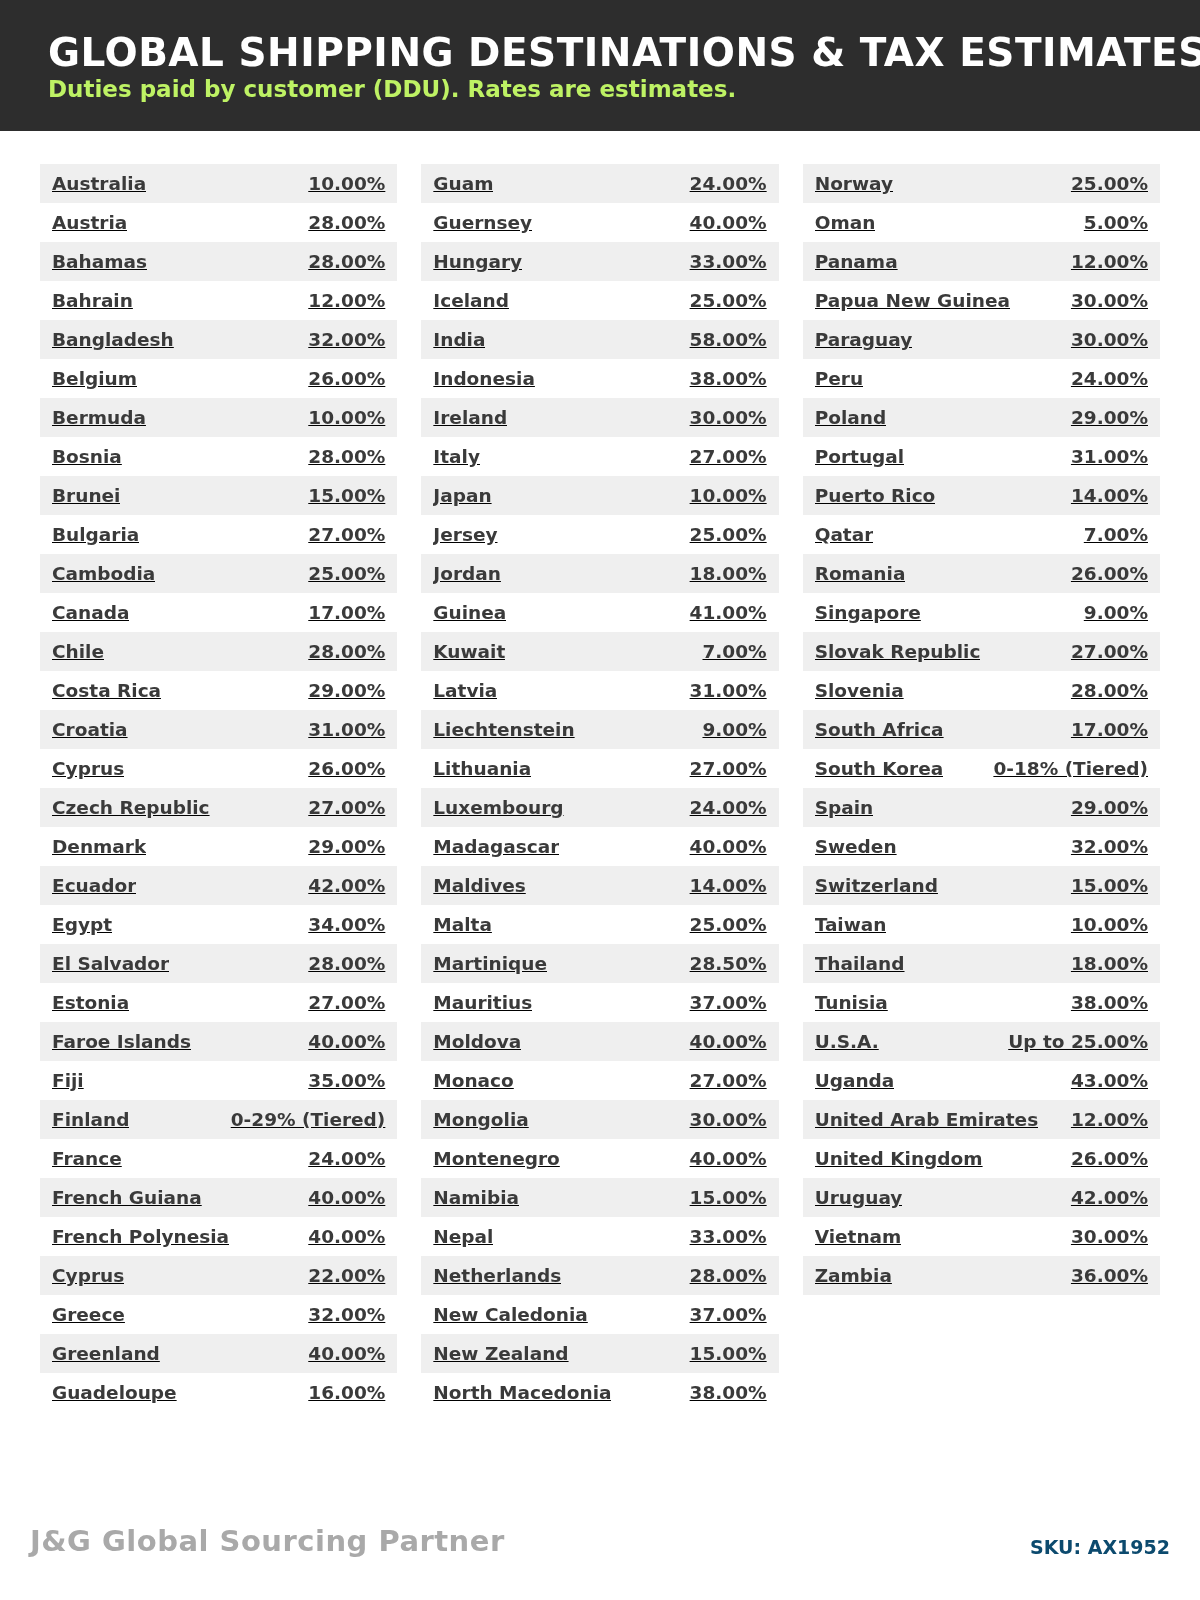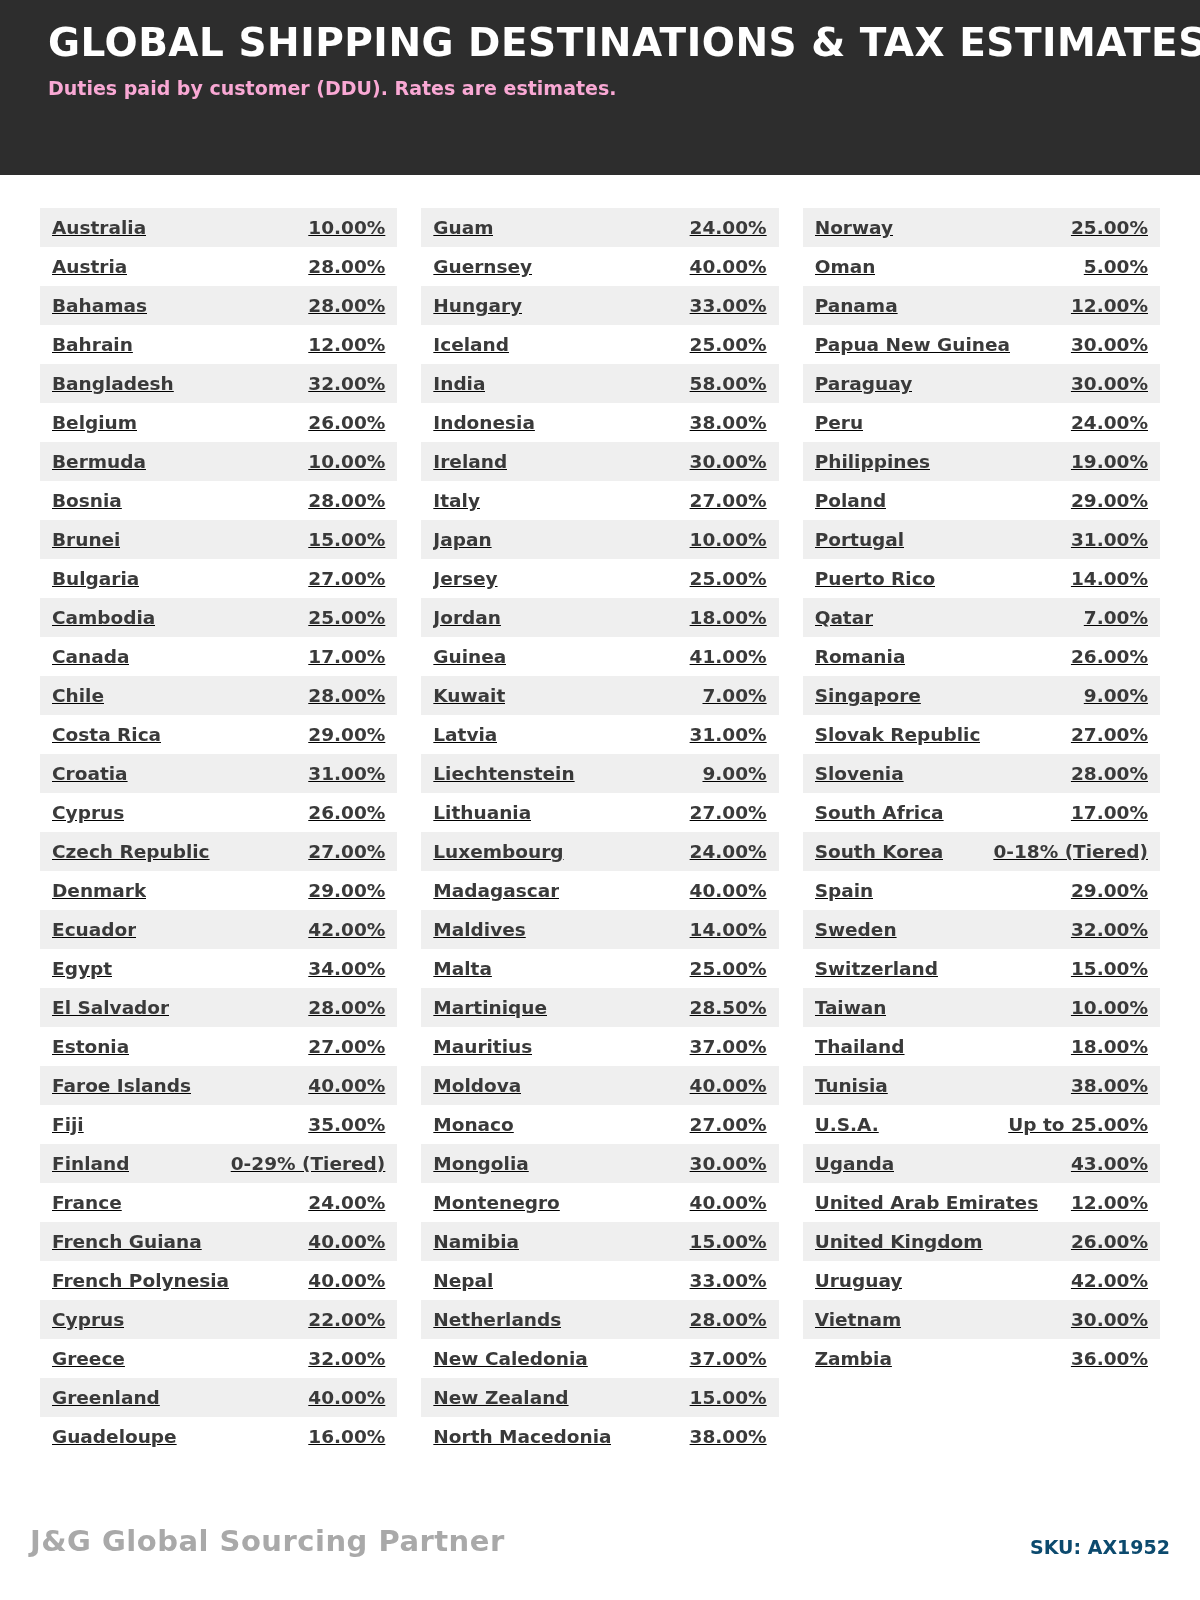--- a/index.html
+++ b/index.html
@@ -8,35 +8,35 @@
     width: 1200px;
     height: 1600px;
     background: #ffffff;
     font-family: "DejaVu Sans", "Liberation Sans", sans-serif;
     position: relative;
     overflow: hidden;
   }
   .header {
     background: #2d2d2d;
     color: #ffffff;
-    padding: 22px 48px 30px 48px;
-    height: 175px;
+    padding: 32px 48px 30px 48px;
+    height: 131px;
   }
   .header h1 {
     font-size: 39px;
     font-weight: 800;
     letter-spacing: 0.5px;
     line-height: 1.1;
     white-space: nowrap;
   }
   .header .subtitle {
-    margin-top: 12px;
-    font-size: 19px;
+    margin-top: 1px;
+    font-size: 23px;
     font-weight: 700;
-    color: #f9a8d4;
+    color: #bef264;
   }
   .grid {
     display: flex;
     gap: 24px;
     padding: 33px 40px 0 40px;
     text-decoration: underline;
   }
   .col {
     flex: 1 1 0;
     min-width: 0;
@@ -367,24 +367,20 @@
       </div>
       <div class="row">
         <span class="country">Paraguay</span>
         <span class="rate">30.00%</span>
       </div>
       <div class="row">
         <span class="country">Peru</span>
         <span class="rate">24.00%</span>
       </div>
       <div class="row">
-        <span class="country">Philippines</span>
-        <span class="rate">19.00%</span>
-      </div>
-      <div class="row">
         <span class="country">Poland</span>
         <span class="rate">29.00%</span>
       </div>
       <div class="row">
         <span class="country">Portugal</span>
         <span class="rate">31.00%</span>
       </div>
       <div class="row">
         <span class="country">Puerto Rico</span>
         <span class="rate">14.00%</span>

